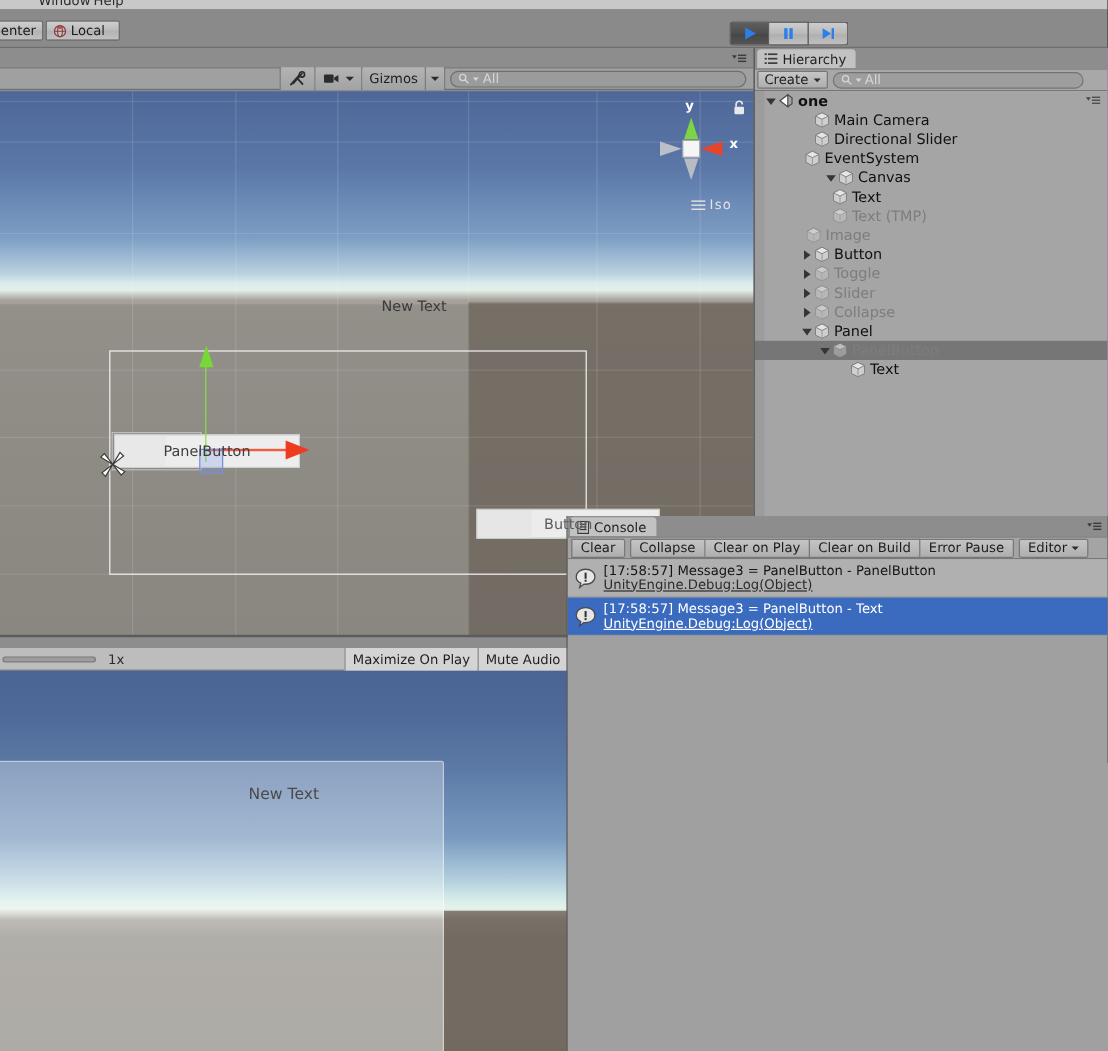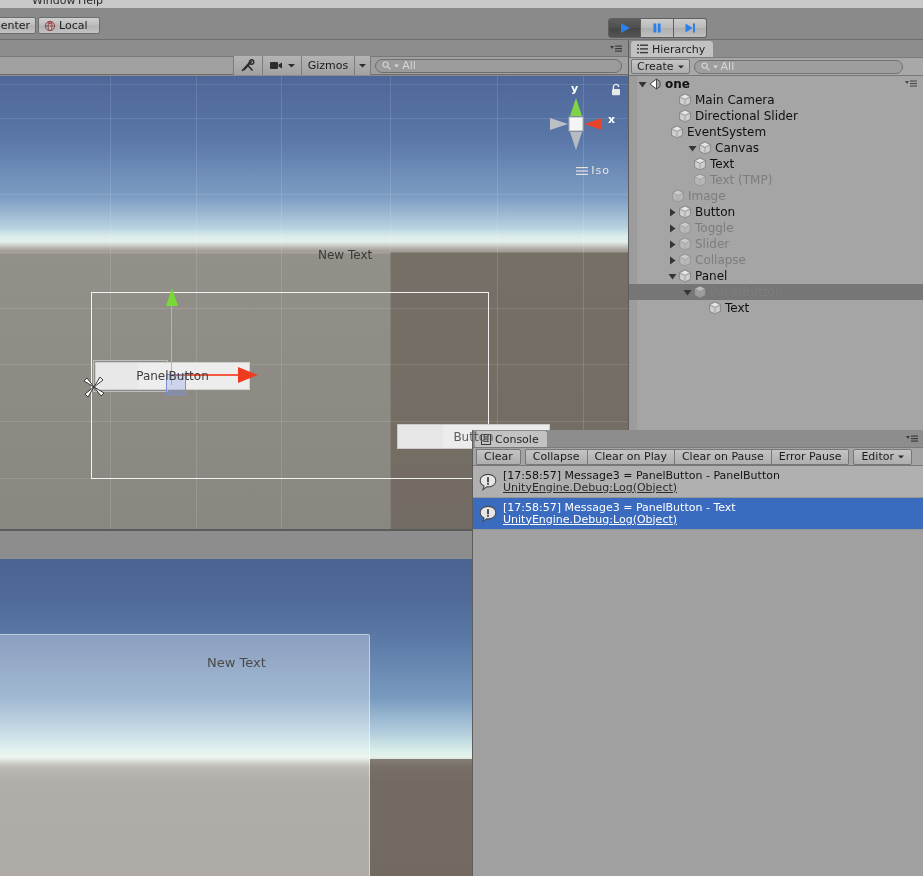--- a/index.html
+++ b/index.html
@@ -437,20 +437,33 @@
           <rect x="0" y="7.8" width="12" height="1.2" fill="#e2e2e2"></rect>
         </svg>
         <span>Iso</span>
       </div>
     </div>
   </div>
 
   <div class="panel" id="game-view">
     <div style="position:absolute;left:0;top:0;width:473px;height:9px;background:#8d8d8d;"></div>
 
+    <div id="game-toolbar">
+      <div class="gv-slider">
+        <div class="gv-track"></div>
+      </div>
+      <span class="gv-zoom">1x</span>
+      <div class="gv-spacer"></div>
+      <div class="gv-btn">
+        <span>Maximize On Play</span>
+      </div>
+      <div class="gv-btn">
+        <span>Mute Audio</span>
+      </div>
+    </div>
 
     <div id="game-canvas">
       <div id="game-ground-dark"></div>
       <div id="game-panel-box"></div>
       <div id="game-newtext">New Text</div>
     </div>
 
   </div>
 
   <div class="panel" id="hierarchy">
@@ -697,21 +710,21 @@
       <div class="cs-btn first endcap">
         <span>Clear</span>
       </div>
       <div class="cs-btn gap">
         <span>Collapse</span>
       </div>
       <div class="cs-btn">
         <span>Clear on Play</span>
       </div>
       <div class="cs-btn">
-        <span>Clear on Pause</span>
+        <span>Clear on Build</span>
       </div>
       <div class="cs-btn endcap">
         <span>Error Pause</span>
       </div>
       <div class="cs-btn solo endcap">
         <span>Editor</span>
         <svg width="6" height="4" viewBox="0 0 6 4">
           <path d="M0 0.5 L3 3.5 L6 0.5 Z" fill="#2c2c2c"></path>
         </svg>
       </div>

